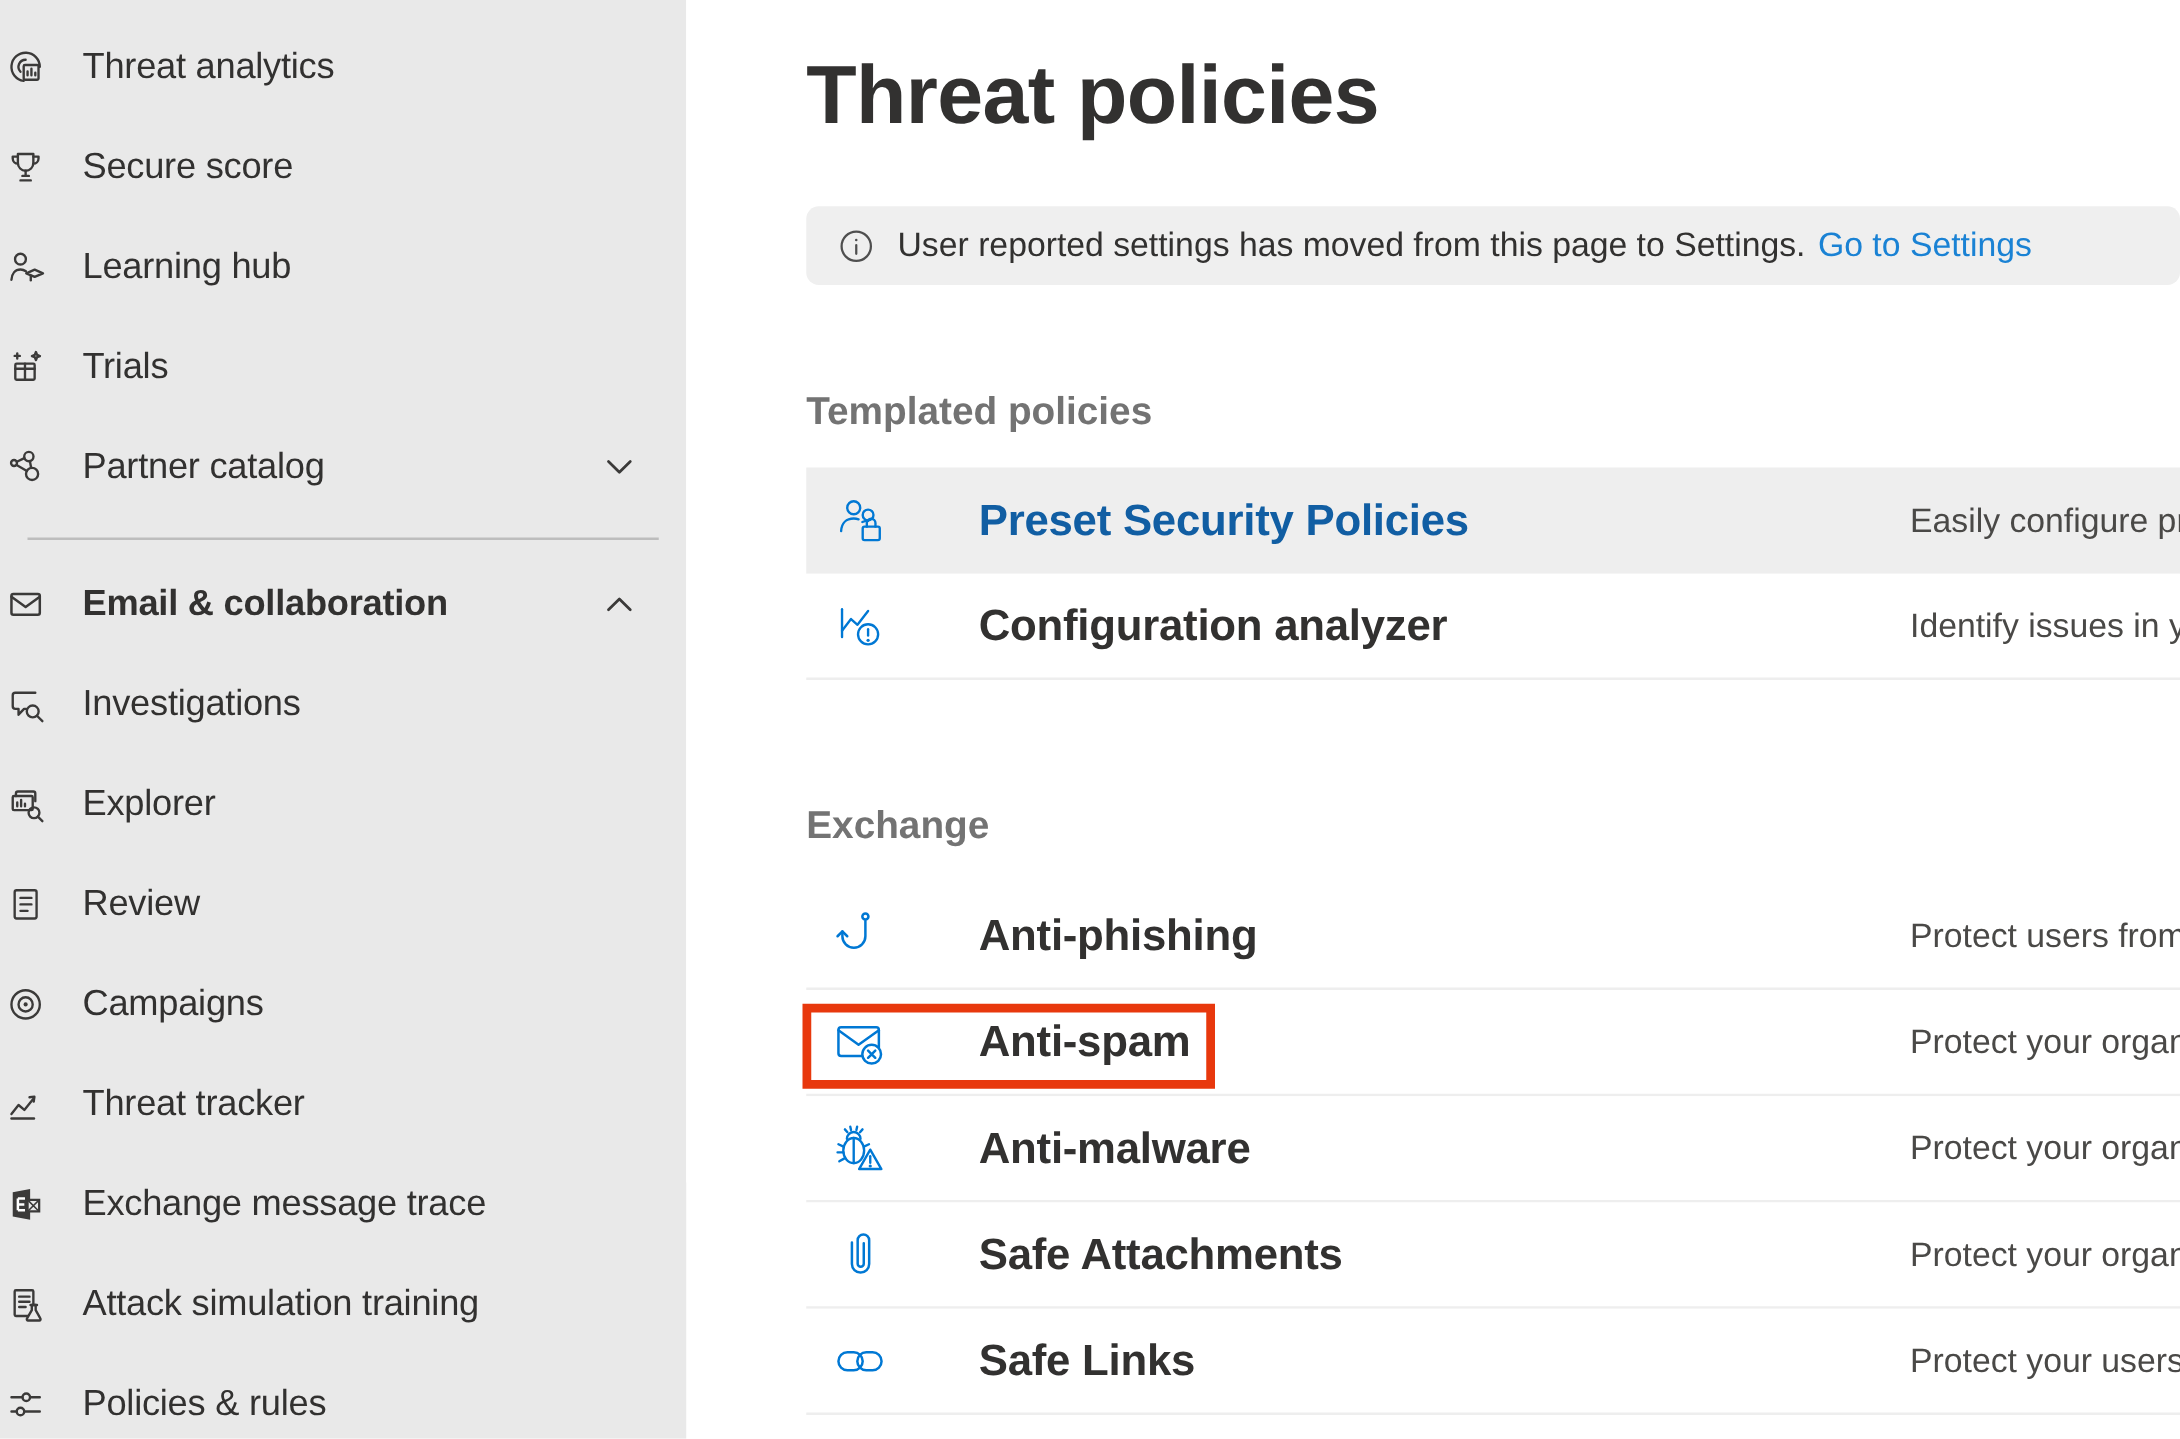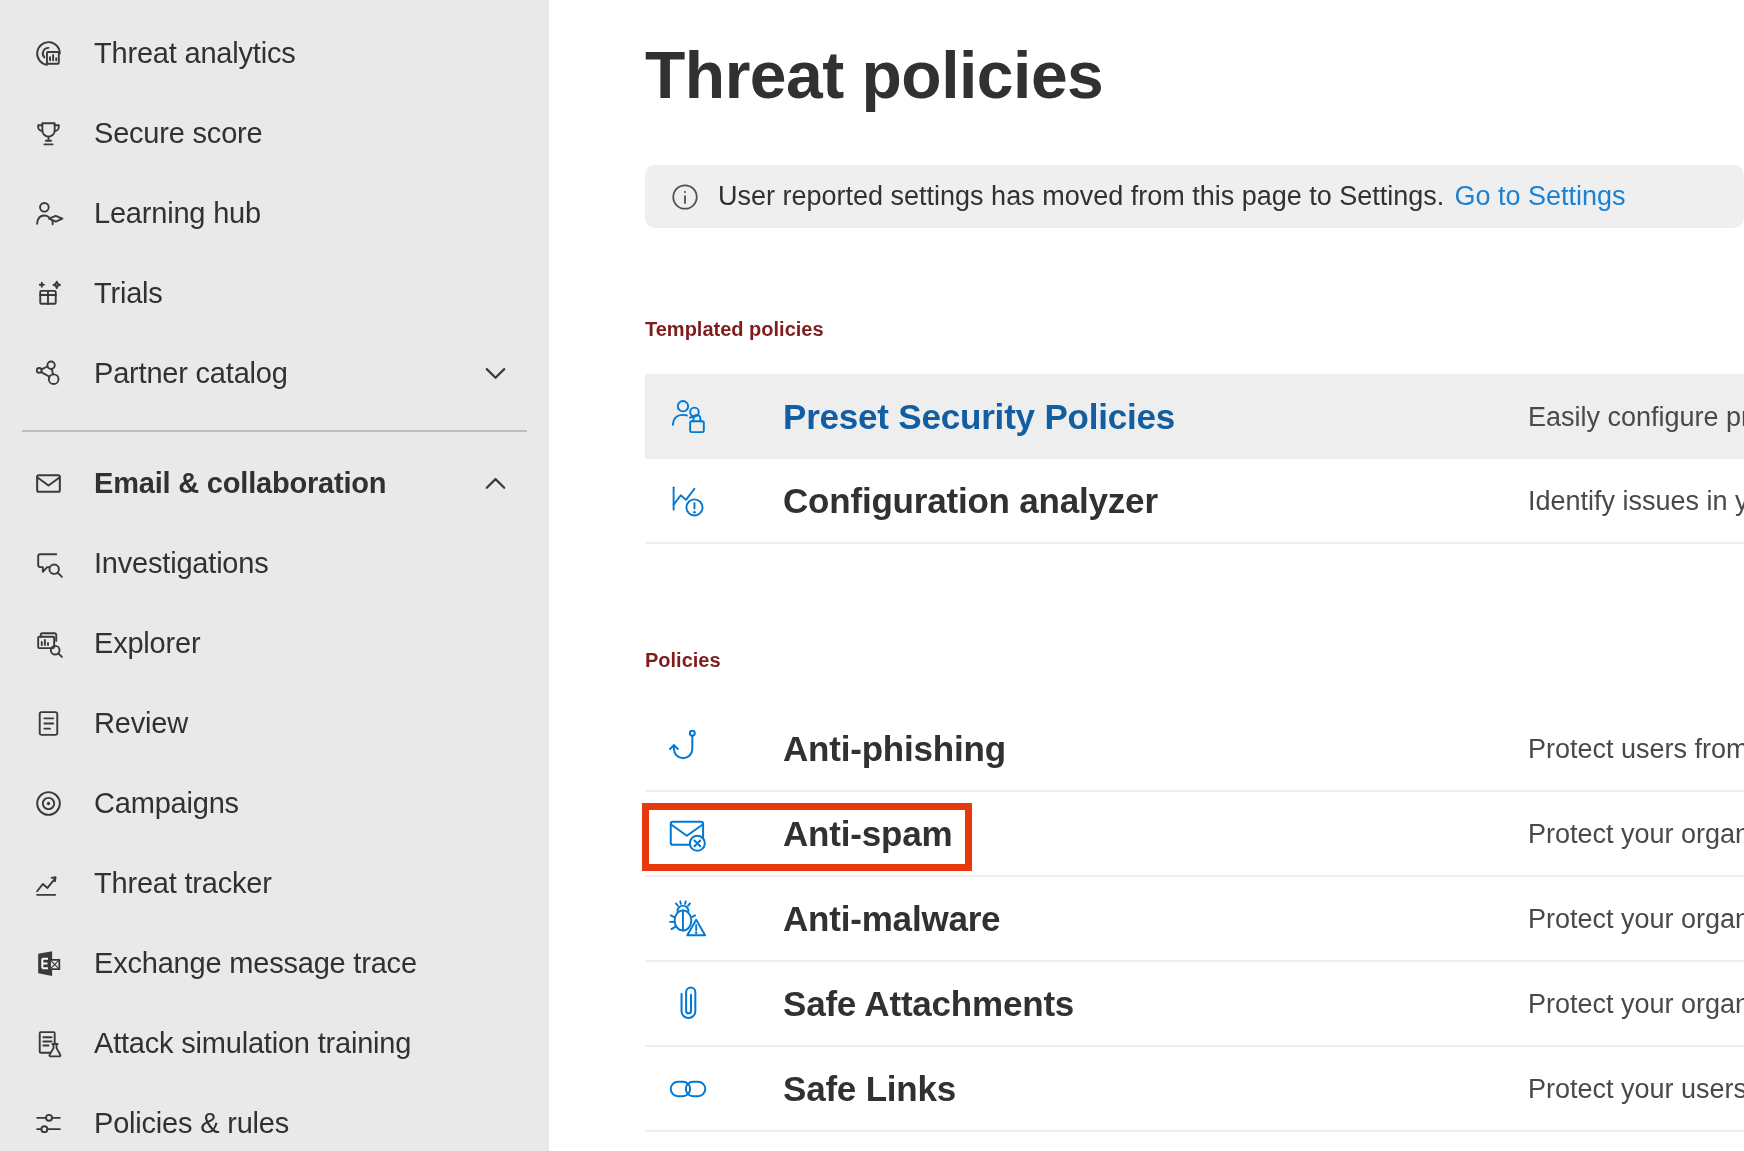--- a/index.html
+++ b/index.html
@@ -14,21 +14,21 @@
 
   
   .sidebar{
     position:absolute;left:0;top:0;width:549px;height:1151px;
     background:#e9e9e9;overflow:hidden;
   }
   .nav-block{padding-top:13px;}
   .nav-block.second{padding-top:11px;}
   .nav-item{
     position:relative;height:80px;display:flex;align-items:center;
-    padding-left:20px;cursor:pointer;margin-left:12px;
+    padding-left:4px;cursor:pointer;
   }
   .nav-icon{width:33px;height:33px;flex:0 0 33px;color:#3b3a39;display:inline-flex;}
   .nav-icon svg{width:33px;height:33px;}
   .nav-label{
     margin-left:29px;font-size:29px;color:#323130;letter-spacing:-0.2px;
     white-space:nowrap;
   }
   .nav-item.bold .nav-label{font-weight:700;}
   .nav-chevron{
     position:absolute;right:38px;top:50%;transform:translateY(-50%);
@@ -47,22 +47,22 @@
   .banner{
     position:absolute;left:96px;right:0;top:165px;height:63px;
     background:#efefef;display:flex;align-items:center;overflow:hidden;border-radius:10px;
   }
   .banner-icon{width:30px;height:30px;color:#4f4f4f;margin-left:25px;flex:0 0 30px;}
   .banner-icon svg{width:30px;height:30px;}
   .banner-text{margin-left:18px;font-size:27px;color:#323130;white-space:nowrap;}
   .banner-link{color:var(--link-blue,#1a82d4);text-decoration:none;cursor:pointer;margin-left:10px;}
 
   .sec-heading{
-    position:absolute;left:96px;margin:0;font-size:20px;font-weight:700;
-    color:#7f1d1d;line-height:36px;white-space:nowrap;
+    position:absolute;left:96px;margin:0;font-size:31px;font-weight:700;
+    color:#737373;line-height:36px;white-space:nowrap;
   }
   #heading-templated{top:311px;}
   #heading-policies{top:642px;}
 
   .rows{position:absolute;left:96px;right:0;}
   #templated-rows{top:374px;}
   #policy-rows{top:707px;}
   .row{
     position:relative;height:85px;display:flex;align-items:center;
     overflow:hidden;cursor:pointer;box-sizing:border-box;background:#fff;
@@ -300,21 +300,21 @@
               <circle cx="20.5" cy="20.5" r="5.6" fill="#ffffff"></circle>
               <path d="M20.5 17.6v3.6"></path>
               <circle cx="20.5" cy="23.8" r="0.9" fill="currentColor" stroke="none"></circle>
             </svg>
           </span>
           <span class="row-label">Configuration analyzer</span>
           <span class="row-desc">Identify issues in you</span>
         </div>
       </div>
 
-    <h2 class="sec-heading" id="heading-policies">Policies</h2>
+    <h2 class="sec-heading" id="heading-policies">Exchange</h2>
     <div class="rows" id="policy-rows">
         <div class="row bordered">
           <span class="row-icon">
             <svg viewBox="0 0 32 32" fill="none" stroke="currentColor" stroke-linecap="round" stroke-linejoin="round" stroke-width="2">
               <circle cx="19" cy="5" r="1.7"></circle>
               <path d="M19 7.5V16a6.4 6.4 0 0 1-12.8 0v-2.6"></path>
               <path d="M3.5 16l2.7-2.7L8.9 16"></path>
             </svg>
           </span>
           <span class="row-label">Anti-phishing</span>

